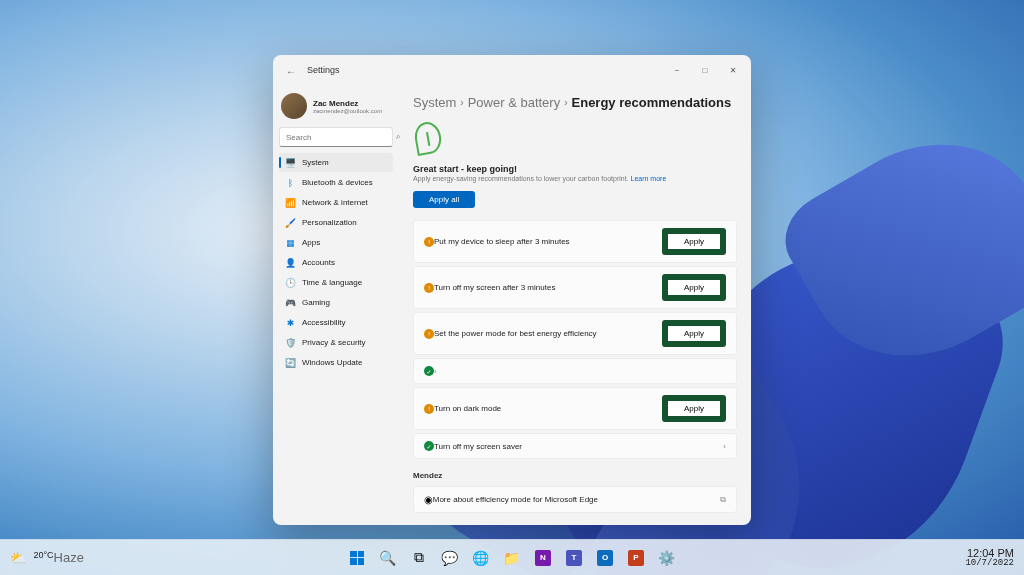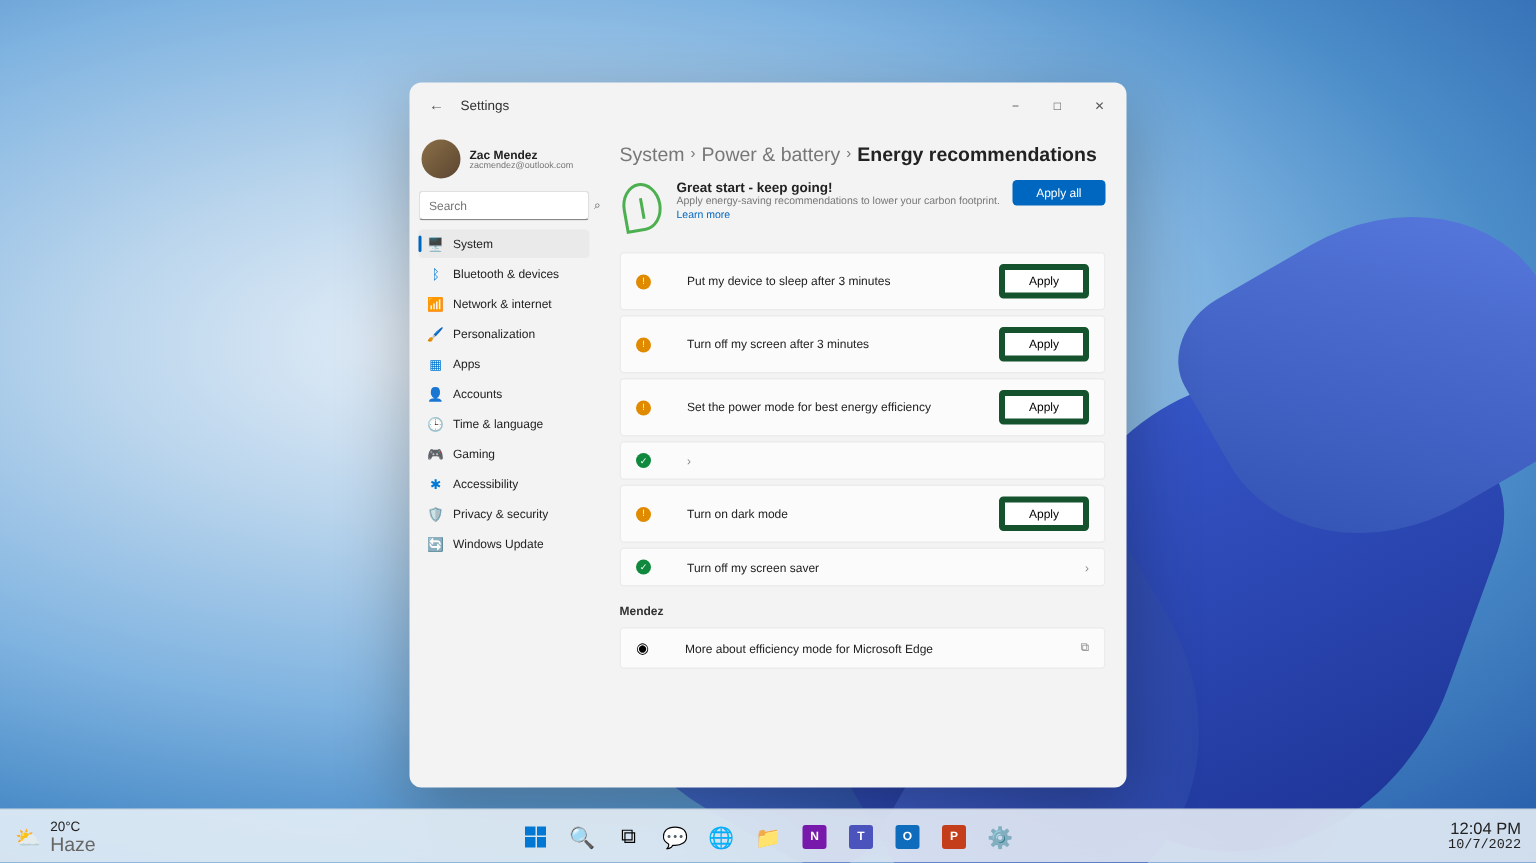--- a/index.html
+++ b/index.html
@@ -34,45 +34,45 @@
 .nav-item { display: flex; align-items: center; gap: 6px; padding: 4px 6px; border-radius: 3px; font-size: 8px; color: #222; cursor: pointer; position: relative; }
 .nav-item.active { background: #eaeaea; }
 .nav-item.active::before { content: ""; position: absolute; left: 0; top: 4px; bottom: 4px; width: 2px; background: #0067c0; border-radius: 1px; }
 .nav-icon { width: 11px; height: 11px; display: flex; align-items: center; justify-content: center; font-size: 9px; }
 
 .main { flex: 1; padding: 10px 14px; overflow-y: auto; }
 .breadcrumb { font-size: 13px; color: #777; margin-bottom: 10px; display: flex; align-items: center; gap: 4px; flex-wrap: wrap; }
 .breadcrumb .sep { font-size: 10px; }
 .breadcrumb .current { color: #222; font-weight: 600; }
 
-.hero { display: flex; align-items: flex-start; gap: 8px; margin-bottom: 12px; }
+.hero { display: flex; align-items: flex-start; gap: 8px; margin-bottom: 12px; flex-direction: column; }
 .hero-icon { width: 30px; height: 36px; display: flex; align-items: center; justify-content: center; }
 .leaf { width: 26px; height: 32px; border: 2px solid #4CAF50; border-radius: 50% 50% 50% 0; transform: rotate(-10deg); position: relative; }
 .leaf::after { content: ""; position: absolute; width: 2px; height: 14px; background: #4CAF50; left: 50%; top: 8px; transform: translateX(-50%); }
 .hero-text { flex: 1; }
 .hero-title { font-size: 9px; font-weight: 600; color: #222; }
 .hero-desc { font-size: 7px; color: #777; line-height: 1.3; }
 .hero-desc a { color: #0067c0; text-decoration: none; }
 .apply-all { background: #0067c0; color: #fff; border: none; border-radius: 3px; padding: 4px 16px; font-size: 8px; cursor: pointer; white-space: nowrap; }
 
-.card { background: #fbfbfb; border: 1px solid #ececec; border-radius: 3px; padding: 7px 10px; margin-bottom: 3px; display: flex; align-items: center; gap: 24px; }
+.card { background: #fbfbfb; border: 1px solid #ececec; border-radius: 3px; padding: 7px 10px; margin-bottom: 3px; display: flex; align-items: center; gap: 0; }
 .status-dot { width: 10px; height: 10px; border-radius: 50%; display: flex; align-items: center; justify-content: center; font-size: 6px; color: #fff; flex-shrink: 0; }
 .status-dot.warn { background: #e08a00; }
 .status-dot.ok { background: #10893e; }
 .card-label { flex: 1; font-size: 8px; color: #222; }
-.apply-btn { background: #fff; border: 4px solid #14532d; border-radius: 3px; padding: 3px 16px; font-size: 8px; cursor: pointer; }
+.apply-btn { background: #fff; border: 6px solid #14532d; border-radius: 3px; padding: 3px 16px; font-size: 8px; cursor: pointer; }
 .chev { font-size: 8px; color: #888; }
 
 .section-label { font-size: 8px; font-weight: 600; color: #333; margin: 12px 0 6px; }
 .ext-icon { font-size: 8px; color: #888; }
 
 .taskbar { position: absolute; left: 0; right: 0; bottom: 0; height: 36px; background: rgba(238,244,249,0.85); backdrop-filter: blur(20px); display: flex; align-items: center; padding: 0 10px; border-top: 1px solid rgba(0,0,0,0.05); }
 .tb-left { display: flex; align-items: center; gap: 6px; }
 .weather-icon { font-size: 14px; }
-.weather-text { display: flex; flex-direction: column; line-height: 1; }
+.weather-text { display: flex; flex-direction: row; line-height: 1; text-align: center; }
 .weather-temp { font-size: 9px; color: #222; }
 .weather-cond { font-size: 13px; color: #666; }
 .tb-center { position: absolute; left: 50%; transform: translateX(-50%); display: flex; gap: 3px; }
 .tb-icon { width: 28px; height: 28px; border-radius: 3px; display: flex; align-items: center; justify-content: center; font-size: 14px; cursor: pointer; }
 .win-logo { display: grid; grid-template: 1fr 1fr / 1fr 1fr; gap: 1px; width: 14px; height: 14px; }
 .win-logo span { background: #0078d4; }
 .tb-right { margin-left: auto; display: flex; flex-direction: column; align-items: flex-end; line-height: 1.1; }
 .tb-time { font-size: 11px; color: #222; }
 .tb-date { font-size: 9px; color: #222; font-family: Liberation Mono, monospace; }
 .app-sq { width: 16px; height: 16px; border-radius: 2px; display:flex; align-items:center; justify-content:center; color:#fff; font-size:8px; font-weight:bold; }

